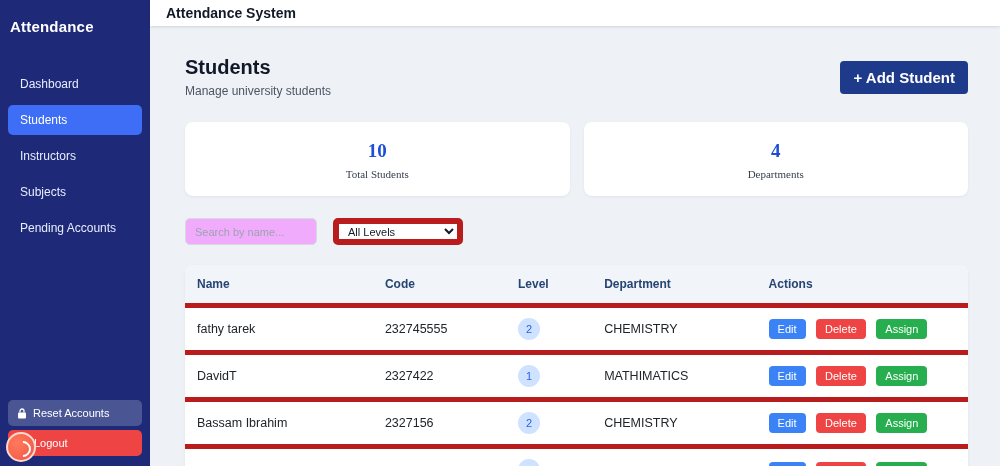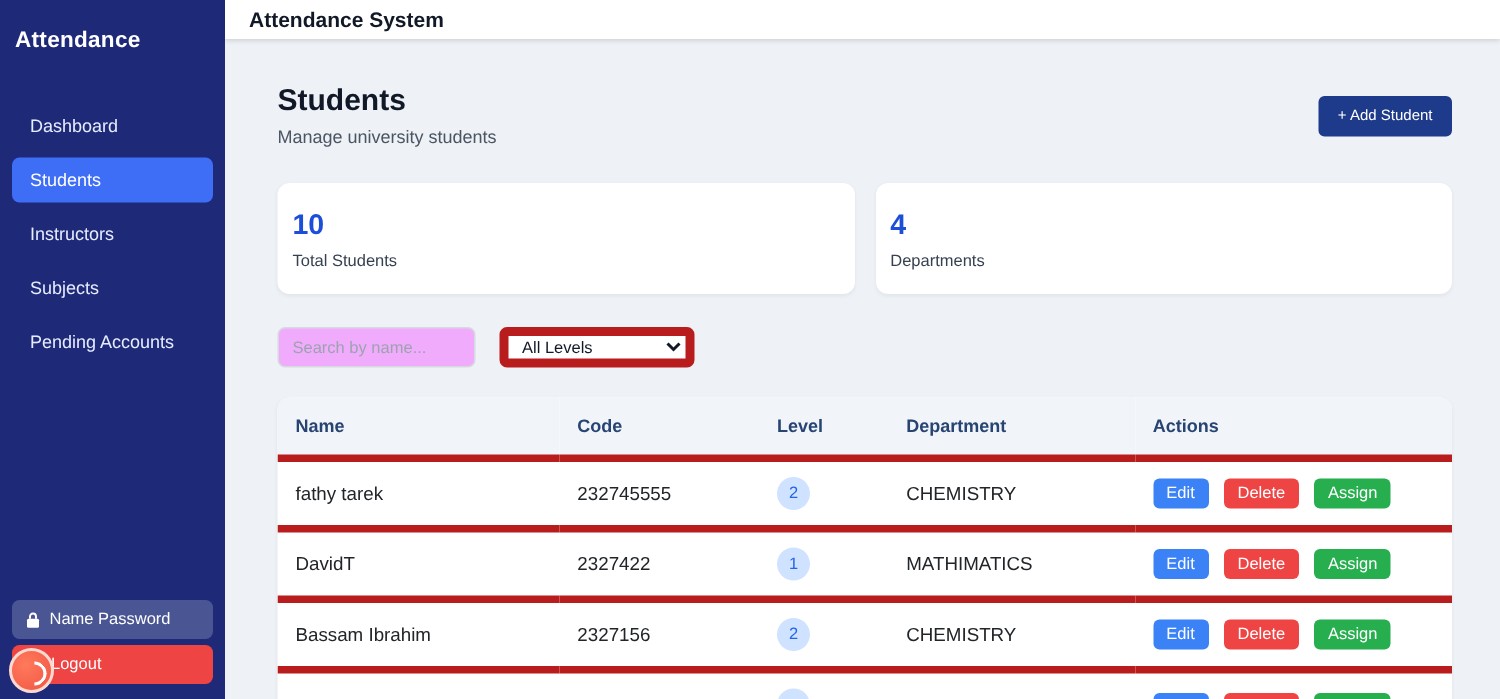--- a/index.html
+++ b/index.html
@@ -30,25 +30,25 @@
   .topbar { height:26px; background:#fff; display:flex; align-items:center; padding-left:16px;
             box-shadow:0 1px 3px rgba(0,0,0,.12); position:relative; z-index:2; }
   .topbar-title { font-size:14px; font-weight:bold; color:#111827; }
 
   .content { flex:1; padding:30px 32px 0 35px; overflow:hidden; }
 
   .page-head { display:flex; justify-content:space-between; align-items:center; }
   .page-title { font-size:20px; font-weight:bold; color:#111827; }
   .page-subtitle { font-size:12px; color:#4b5563; margin-top:5px; }
   .add-btn { background:var(--accent_navy,#1e3a8a); color:#fff; border:none; border-radius:4px;
-             padding:8px 13px; font-size:10px; font-weight:normal; font-family:inherit; cursor:pointer; }
+             padding:8px 13px; font-size:15px; font-weight:bold; font-family:inherit; cursor:pointer; }
 
   .stats { display:flex; gap:14px; margin-top:24px; }
   .stat-card { flex:1; background:#fff; border-radius:8px; box-shadow:0 1px 3px rgba(0,0,0,.06);
-               text-align:left; padding:18px 10px 16px; }
+               text-align:center; padding:18px 10px 16px;font-family:Liberation Serif, serif; }
   .stat-value { font-size:19px; font-weight:bold; color:var(--stat_blue,#1d4ed8); }
   .stat-label { font-size:11px; color:#374151; margin-top:6px; }
 
   .filters { display:flex; gap:16px; margin-top:22px; }
   .search-input { width:132px; height:27px; border:1px solid #d6dae0; border-radius:5px; padding:0 9px;
                   font-size:11px; font-family:inherit; color:#374151; background:#f0abfc; }
   .search-input::placeholder { color:#9ca3af; }
   .level-select { width:130px; height:27px; border:6px solid #b91c1c; border-radius:5px; padding:0 5px;
                   font-size:11px; font-family:inherit; color:#111827; background:#fff; }
 
@@ -81,21 +81,21 @@
         <div class="nav-item">Subjects</div>
         <div class="nav-item">Pending Accounts</div>
       </nav>
 
     <div class="sidebar-bottom">
       <button class="side-btn reset-btn">
         <svg width="10" height="11" viewBox="0 0 10 11">
           <rect x="1" y="4.5" width="8" height="6" rx="1" fill="#fff"></rect>
           <path d="M3 4.5 V3 a2 2 0 0 1 4 0 V4.5" fill="none" stroke="#fff" stroke-width="1.3"></path>
         </svg>
-        <span>Name Password</span>
+        <span>Reset Accounts</span>
       </button>
       <button class="side-btn logout-btn">
         <svg width="11" height="11" viewBox="0 0 11 11">
           <path d="M4.5 1 H1.5 V10 H4.5" fill="none" stroke="#fff" stroke-width="1.3"></path>
           <path d="M4 5.5 H10 M7.8 3 L10.3 5.5 L7.8 8" fill="none" stroke="#fff" stroke-width="1.3"></path>
         </svg>
         <span>Logout</span>
       </button>
     </div>
 

